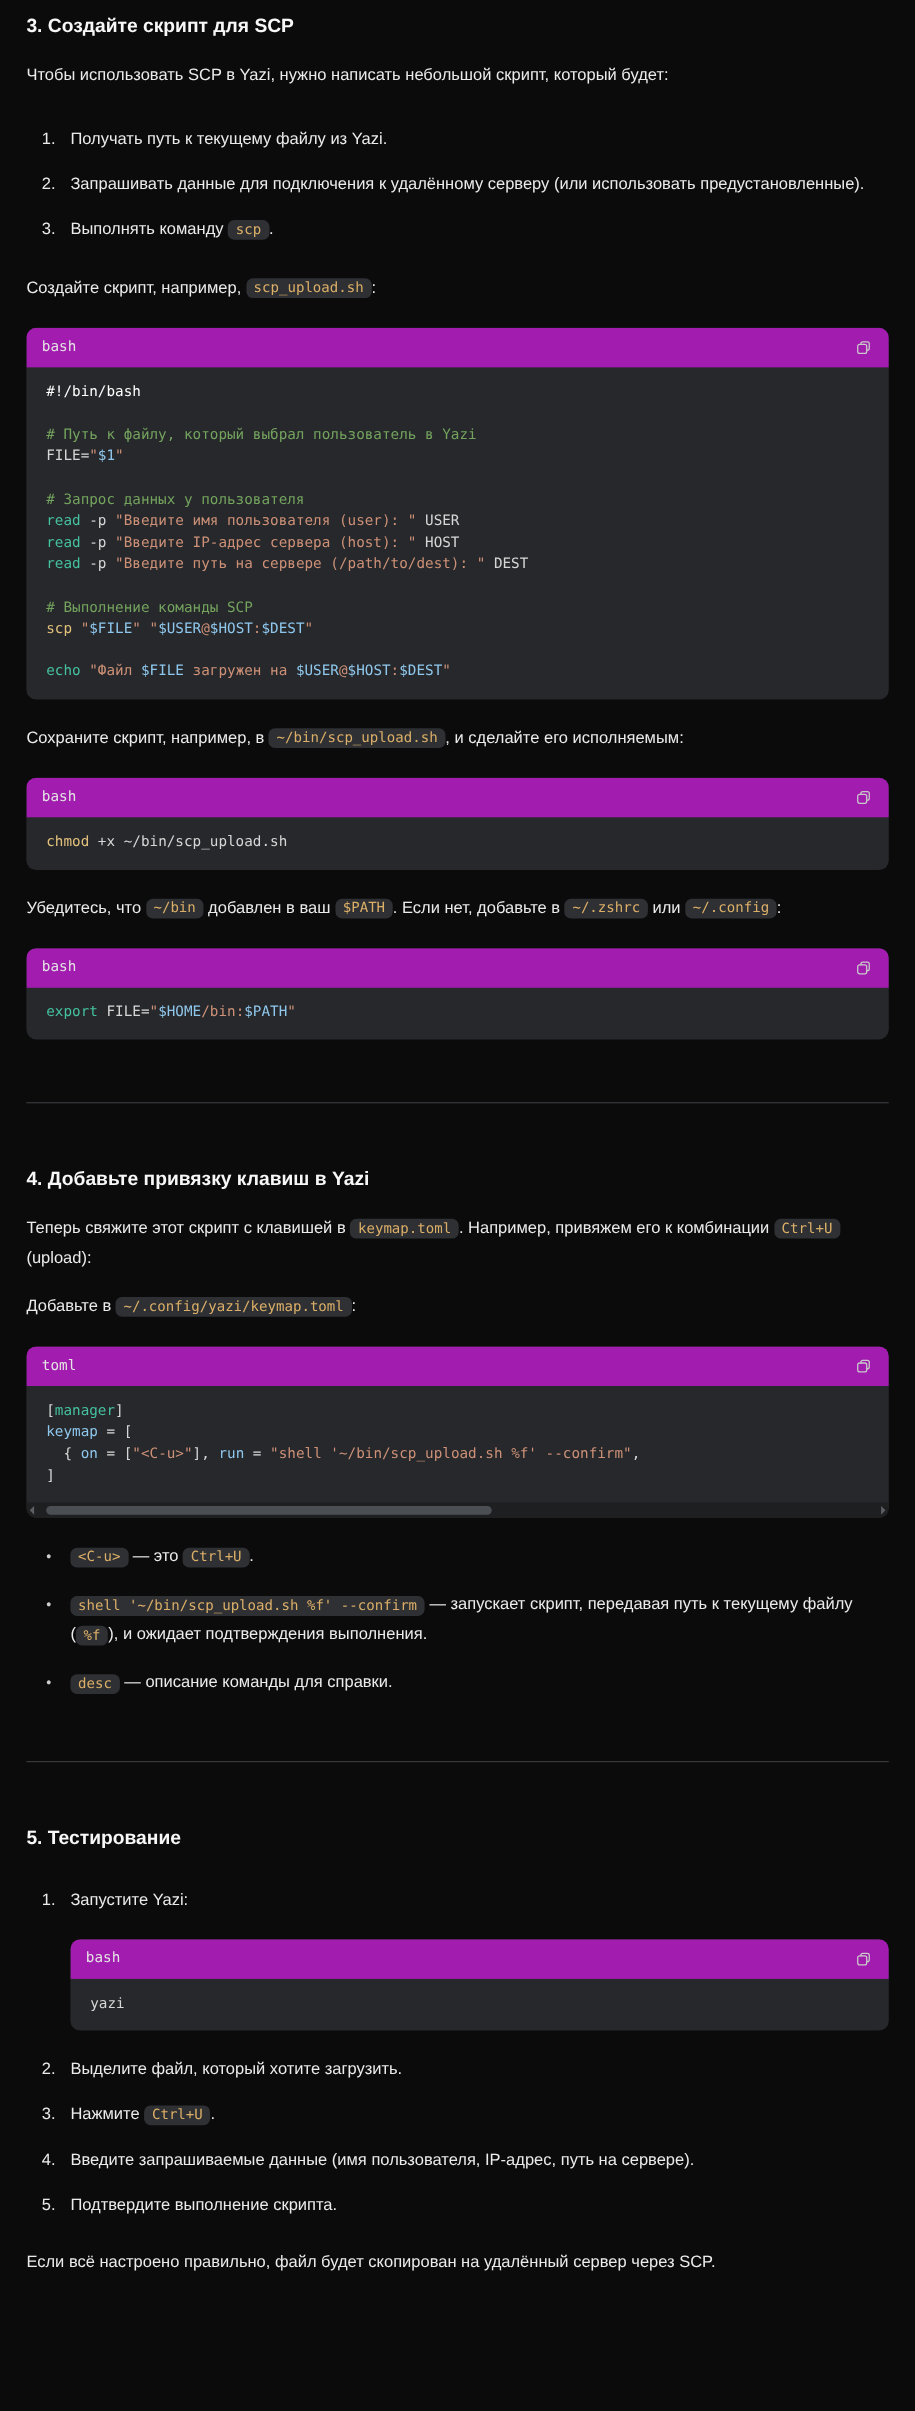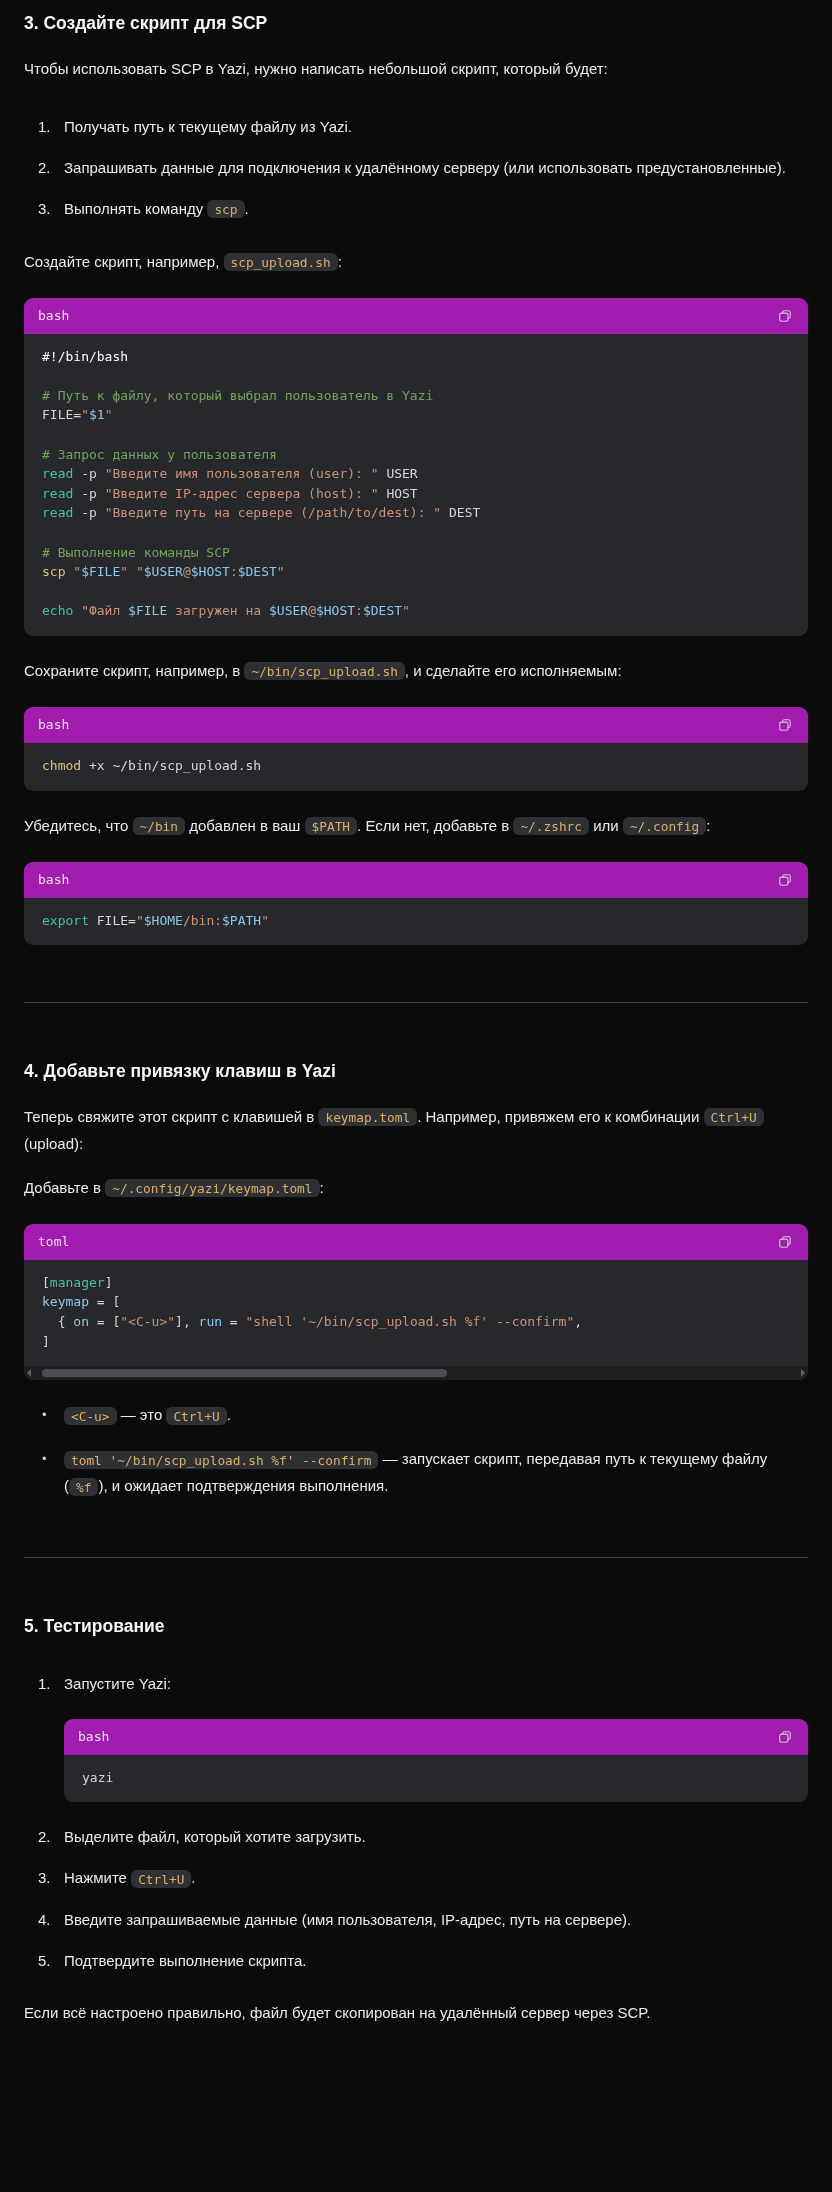--- a/index.html
+++ b/index.html
@@ -185,21 +185,22 @@
       <span class="arrow left"></span>
       <span class="rail">
           <span class="thumb"></span>
         </span>
       <span class="arrow right"></span>
     </div>
   </figure>
 
   <ul class="dot-list">
     <li><code class="chip">&lt;C-u&gt;</code> — это <code class="chip">Ctrl+U</code>.</li>
-    <li><code class="chip">toml '~/bin/scp_upload.sh %f' --confirm</code> — запускает скрипт, передавая путь к текущему файлу (<code class="chip">%f</code>), и ожидает подтверждения выполнения.</li>
+    <li><code class="chip">shell '~/bin/scp_upload.sh %f' --confirm</code> — запускает скрипт, передавая путь к текущему файлу (<code class="chip">%f</code>), и ожидает подтверждения выполнения.</li>
+    <li><code class="chip">desc</code> — описание команды для справки.</li>
   </ul>
 
   <hr>
 
   <h3>5. Тестирование</h3>
 
   <ol class="num-list">
     <li>
       <span>Запустите Yazi:</span>
       <figure class="codeblock nested-code">

